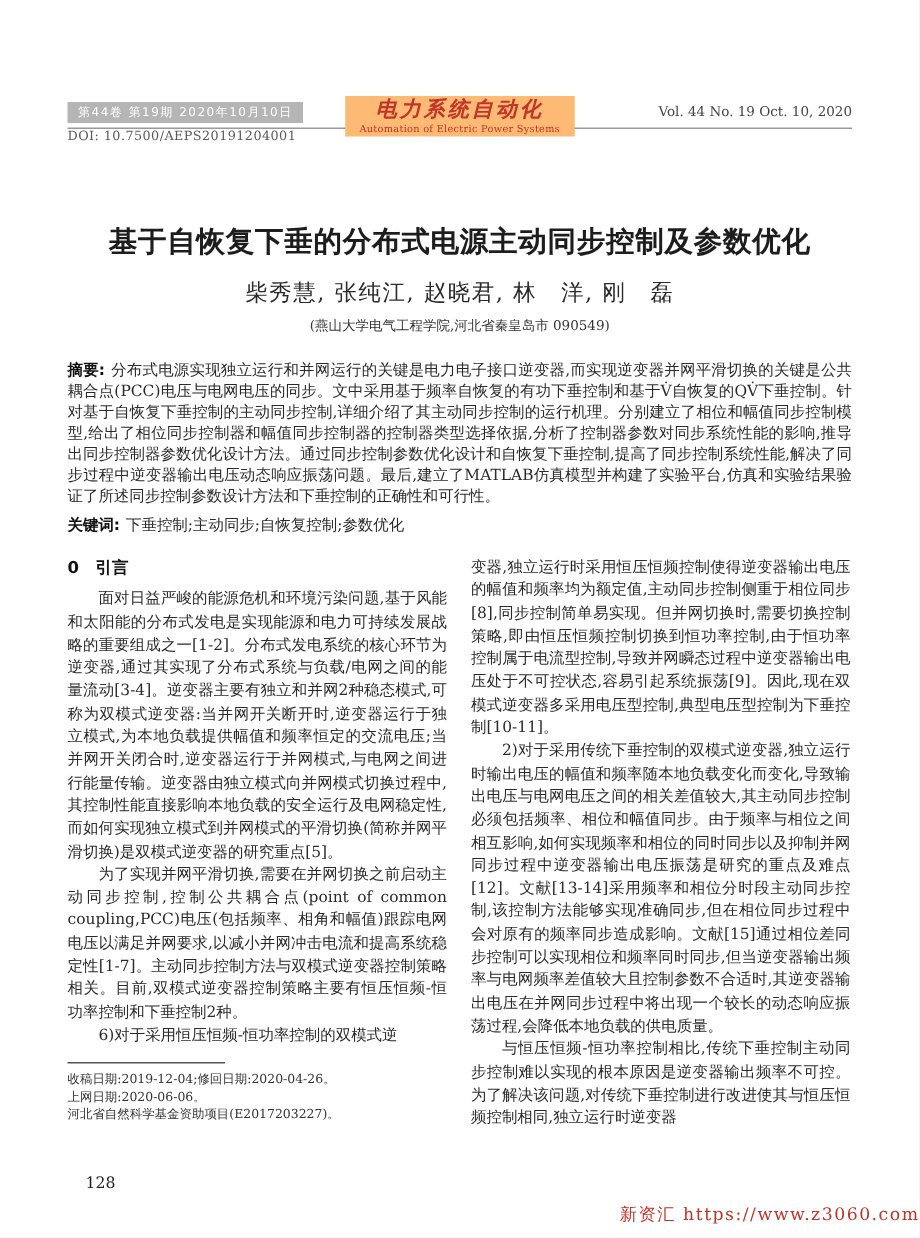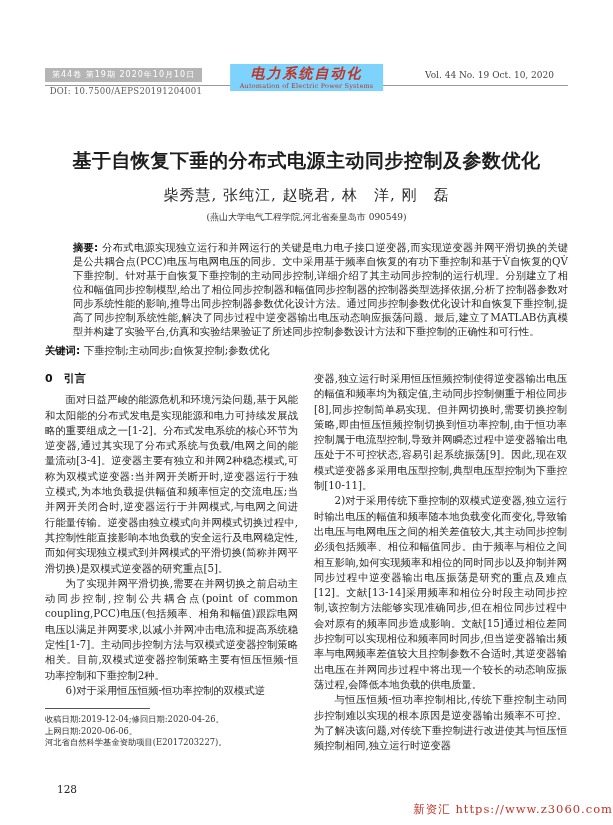--- a/index.html
+++ b/index.html
@@ -15,42 +15,42 @@
   }
   
   .masthead{position:relative;height:40px;}
   .mast-rule{position:absolute;left:0;right:0;top:23px;height:1px;background:#9a9a9a;}
   .mast-left{position:absolute;left:0;top:0;}
   .issue-box{
     display:inline-block;background:#b5b5b5;color:#ffffff;
     font-family:"DejaVu Sans","Liberation Sans",sans-serif;
     font-size:8px;line-height:14px;padding:0 7px;letter-spacing:1px;
   }
-  .doi{margin-top:4px;font-size:8.5px;color:#5a5a5a;letter-spacing:0.3px;text-align:right;}
+  .doi{margin-top:4px;font-size:8.5px;color:#5a5a5a;letter-spacing:0.3px;}
   .mast-center{
     position:absolute;left:50%;top:2px;transform:translateX(-50%);
-    text-align:center;background:#7dd3fc;z-index:2;padding:0 10px;
+    text-align:center;background:#fdba74;z-index:2;padding:0 10px;
   }
   .journal-cn{
     font-family:"DejaVu Serif","Liberation Serif",serif;
     font-weight:bold;font-style:italic;
     font-size:14px;line-height:18px;letter-spacing:2px;
   }
   .journal-en{font-size:6.5px;line-height:9px;letter-spacing:0.2px;}
-  .mast-right{position:absolute;right:14px;top:8px;font-size:9px;color:#444;}
+  .mast-right{position:absolute;right:0;top:8px;font-size:9px;color:#444;}
   
   .title{
     margin:46px 0 0 0;text-align:center;
     font-family:Liberation Mono, monospace;
     font-size:19px;font-weight:bold;color:#1d1d1d;letter-spacing:0.5px;
   }
   .authors{margin-top:12px;text-align:center;font-size:15px;letter-spacing:1px;}
   .affiliation{margin-top:6px;text-align:center;font-size:9px;color:#333;}
   
-  .abstract{margin-top:16px;font-size:10.3px;line-height:14px;text-align:justify;margin-left:28px;}
+  .abstract{margin-top:16px;font-size:10.3px;line-height:14px;text-align:justify;}
   .abstract .label,.keywords .label{
     font-family:"DejaVu Sans","Liberation Sans",sans-serif;
     font-weight:bold;color:#111;margin-right:4px;
   }
   .keywords{margin-top:5px;font-size:10.3px;line-height:14px;}
   
   .columns{display:flex;gap:16px;margin-top:14px;}
   .col{width:253px;font-size:10.3px;line-height:15.3px;text-align:justify;}
   .section-heading{
     margin:0 0 6px 0;

